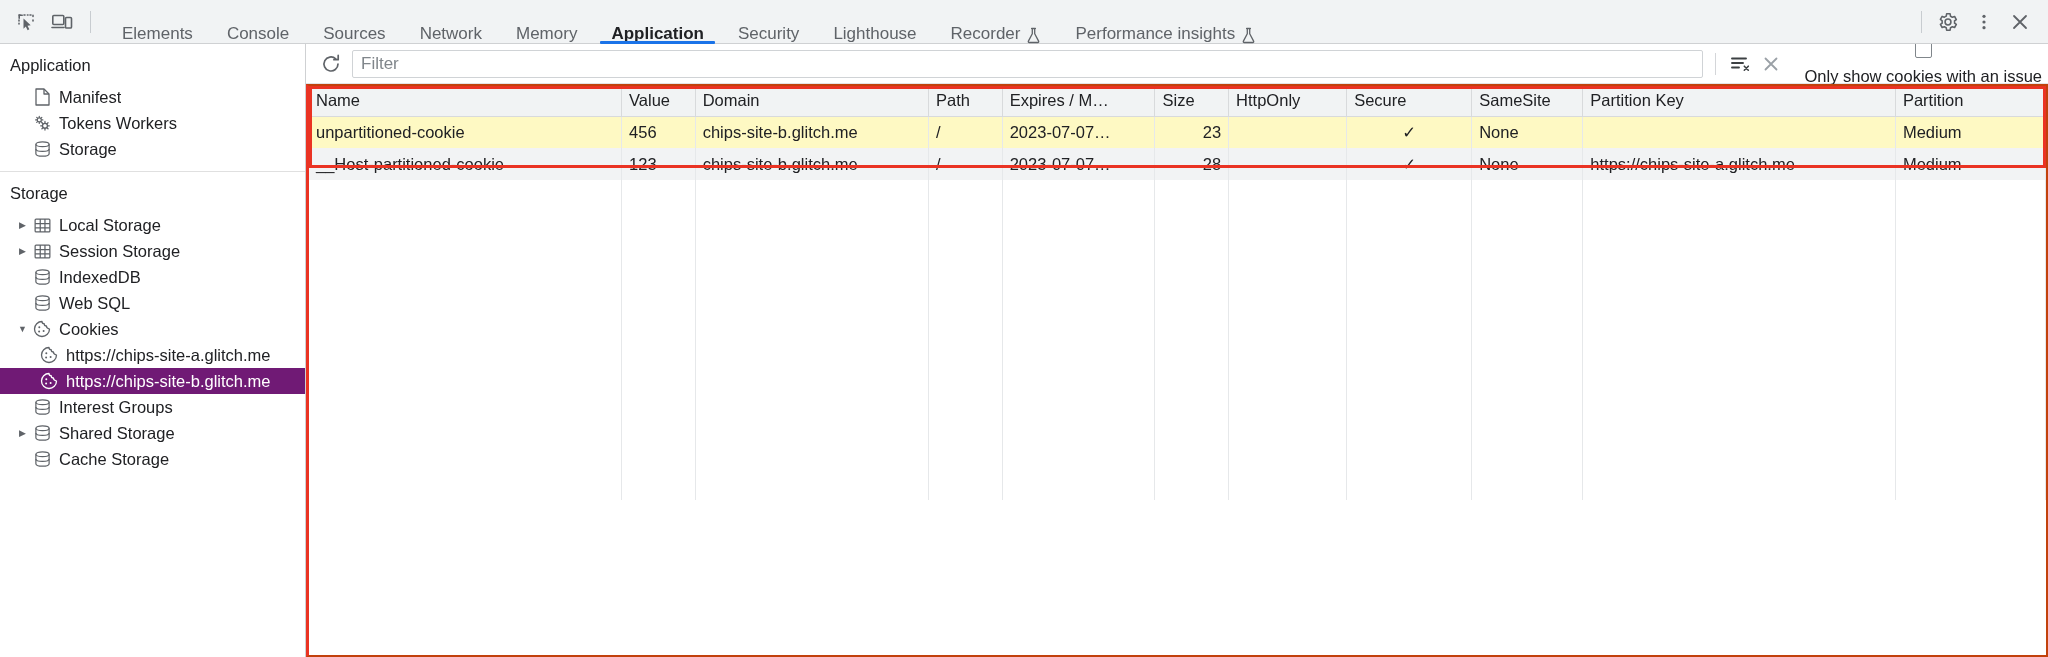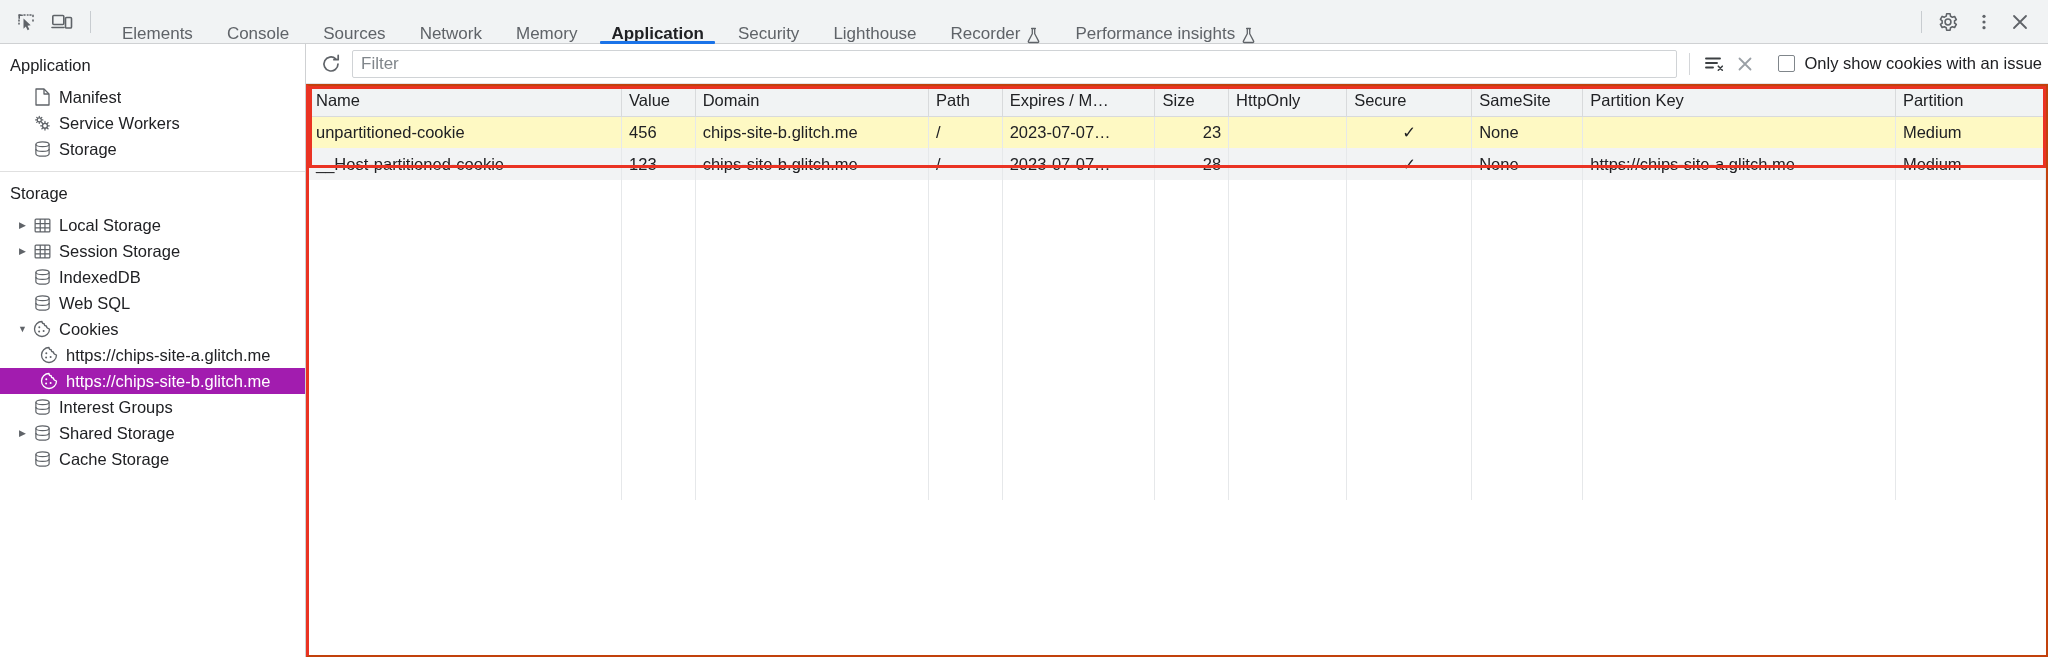--- a/index.html
+++ b/index.html
@@ -68,21 +68,21 @@
     font-size: 16.5px; color: #202124;
     padding: 4px 0 9px 10px;
   }
   .tree-row {
     display: flex; align-items: center;
     height: 26px;
     padding-right: 6px;
     white-space: nowrap;
     color: #202124;
   }
-  .tree-row.selected { background: #a21caf; color: #fff; }
+  .tree-row.selected { background: #701a75; color: #fff; }
   .arrow {
     width: 17px; min-width: 17px; height: 26px;
     display: flex; align-items: center; justify-content: center;
     color: #5f6368; font-size: 9px;
   }
   .arrow.spacer { visibility: hidden; }
   .t-ico {
     width: 22px; min-width: 22px; height: 20px;
     display: flex; align-items: center; justify-content: center;
     margin-right: 6px; color: #5f6368;
@@ -115,21 +115,21 @@
     background: #fff;
     font-size: 17px;
     color: #202124;
     padding: 0 8px;
     font-family: "Liberation Sans", sans-serif;
     outline: none;
     min-width: 0;
   }
   .filter-input::placeholder { color: #80868b; }
   .fb-sep { width: 1px; height: 22px; background: #d4d6d9; margin: 0 10px; }
-  .fb-check-wrap { display: flex; align-items: center; gap: 9px; margin-left: 18px; white-space: nowrap; }
+  .fb-check-wrap { display: flex; align-items: center; gap: 9px; margin-left: 18px; white-space: nowrap; flex-direction: column; }
   .fb-box {
     width: 17px; height: 17px; border: 1.6px solid #80868b; border-radius: 2px; background: #fff;
   }
   .fb-check-label { font-size: 16.5px; color: #202124; }
 
   
   .table-wrap {
     flex: 1; min-height: 0; position: relative;
     border: 2px solid #c2410c;
     border-left: 3px solid #ea3323;
@@ -292,21 +292,21 @@
         <div class="tree-row lvl1">
           <span class="arrow spacer">▶</span>
           <span class="t-ico">
             <svg width="19" height="19" viewBox="0 0 20 20" fill="none">
               <circle cx="6.6" cy="6.2" r="2.1" stroke="currentColor" stroke-width="1.25"></circle>
               <path d="M6.6 2.4v1.2M6.6 8.8v1.2M2.8 6.2H4M9.2 6.2h1.2M3.9 3.5l.85.85M8.45 8.05l.85.85M9.3 3.5l-.85.85M3.9 8.9l.85-.85" stroke="currentColor" stroke-width="1.25" stroke-linecap="round"></path>
               <circle cx="12.6" cy="12.4" r="2.6" stroke="currentColor" stroke-width="1.35"></circle>
               <path d="M12.6 7.9v1.5M12.6 15.4v1.5M8.1 12.4h1.5M15.6 12.4h1.5M9.4 9.2l1.05 1.05M14.75 14.55l1.05 1.05M15.8 9.2l-1.05 1.05M9.4 15.6l1.05-1.05" stroke="currentColor" stroke-width="1.35" stroke-linecap="round"></path>
             </svg>
           </span>
-          <span class="t-label">Service Workers</span>
+          <span class="t-label">Tokens Workers</span>
         </div>
 
         <div class="tree-row lvl1">
           <span class="arrow spacer">▶</span>
           <span class="t-ico">
             <svg width="17" height="18" viewBox="0 0 18 18" fill="none">
               <ellipse cx="9" cy="4" rx="7" ry="2.6" stroke="currentColor" stroke-width="1.3"></ellipse>
               <path d="M2 4v5c0 1.45 3.13 2.6 7 2.6s7-1.15 7-2.6V4" stroke="currentColor" stroke-width="1.3"></path>
               <path d="M2 9v5c0 1.45 3.13 2.6 7 2.6s7-1.15 7-2.6V9" stroke="currentColor" stroke-width="1.3"></path>
             </svg>

